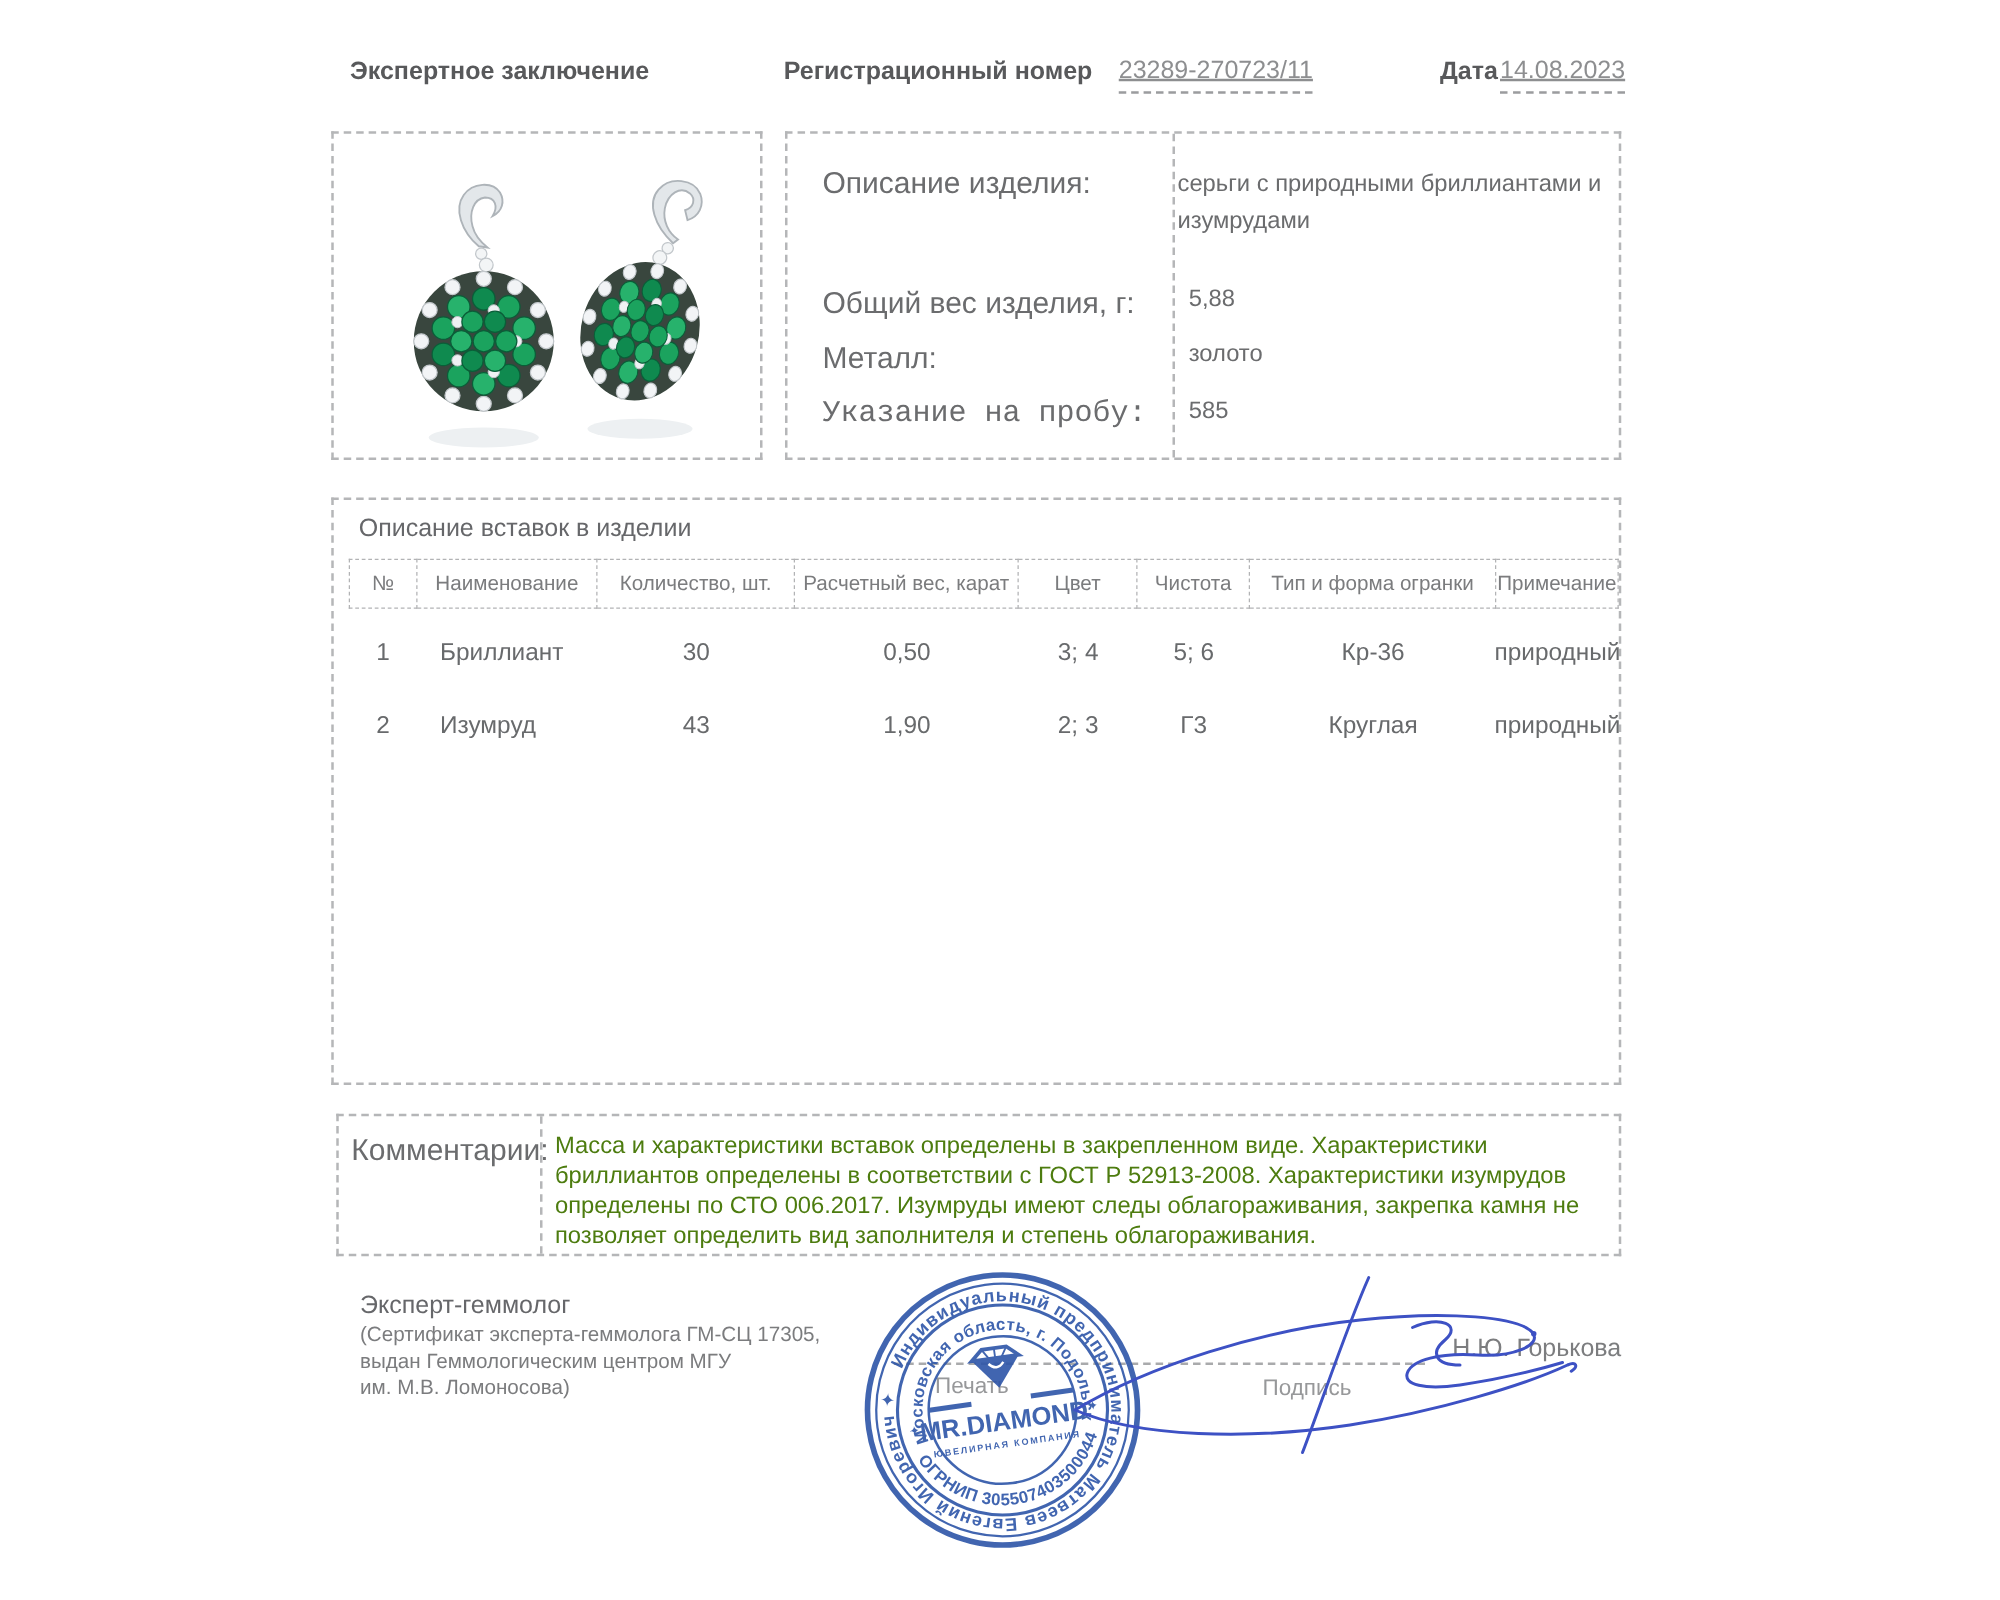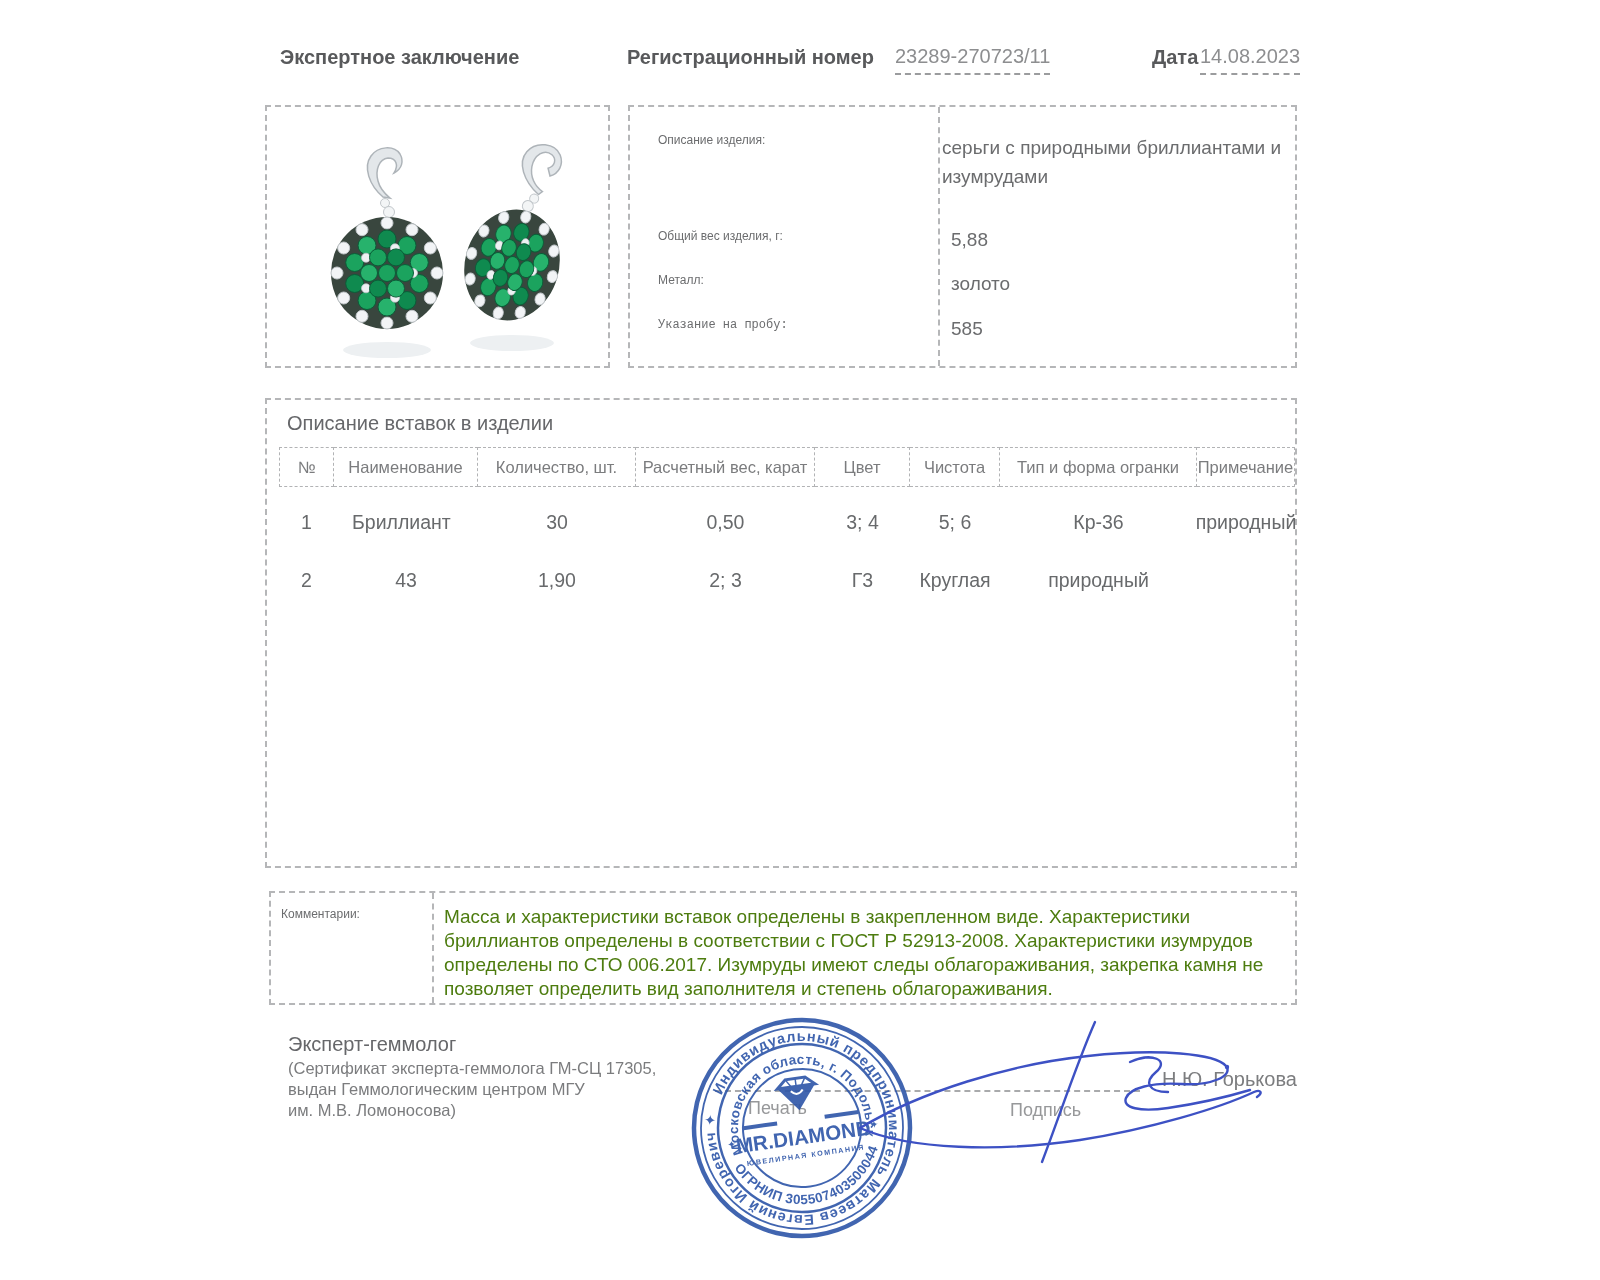--- a/index.html
+++ b/index.html
@@ -1,24 +1,24 @@
 <!DOCTYPE html>
 <html><head>
 <meta charset="utf-8">
 <style>
   html,body{margin:0;padding:0;background:#ffffff;}
   .page{position:relative;width:1360px;height:1280px;background:#ffffff;overflow:hidden;
         font-family:"Liberation Sans","DejaVu Sans",sans-serif;color:#6b6c6e;}
   .abs{position:absolute;}
   .b-lbl{font-weight:bold;color:#58595b;font-size:20px;}
-  .g-val{color:#8d8e90;font-size:20px;}
+  .g-val{color:#8d8e90;font-size:20px;text-decoration:underline;}
   .dash-u{border-bottom:2px dashed #9b9c9e;padding-bottom:5px;display:inline-block;}
   .dbox{border:2px dashed #b5b6b8;box-sizing:border-box;}
   .vdiv{position:absolute;top:0;bottom:0;border-left:2px dashed #b5b6b8;}
-  .lbl{font-size:12px;color:#6b6c6e;}
+  .lbl{font-size:24px;color:#6b6c6e;}
   .val{font-size:19px;color:#6b6c6e;}
   .sec-title{font-size:20px;color:#66676a;}
   .grid8{display:grid;grid-template-columns:55px 144px 158px 179px 95px 90px 197px 98px;}
   .hcell{border:1px dashed #b2b3b5;display:flex;align-items:center;justify-content:center;
          font-size:16.5px;color:#7b7c7e;height:40px;box-sizing:border-box;text-align:center;}
   .hcell+.hcell{border-left:none;}
   .rrow{height:58px;}
   .rcell{display:flex;align-items:center;justify-content:center;font-size:19.5px;color:#686a6c;}
   .rcell.name{justify-content:flex-start;padding-left:18px;}
   .cmt-text{font-size:19px;line-height:24px;color:#4d7c0f;}
@@ -150,20 +150,21 @@
         <div class="rcell name">Бриллиант</div>
         <div class="rcell">30</div>
         <div class="rcell">0,50</div>
         <div class="rcell">3; 4</div>
         <div class="rcell">5; 6</div>
         <div class="rcell">Кр-36</div>
         <div class="rcell">природный</div>
       </div>
       <div class="grid8 rrow">
         <div class="rcell">2</div>
+        <div class="rcell name">Изумруд</div>
         <div class="rcell">43</div>
         <div class="rcell">1,90</div>
         <div class="rcell">2; 3</div>
         <div class="rcell">Г3</div>
         <div class="rcell">Круглая</div>
         <div class="rcell">природный</div>
       </div>
     </div>
   </div>
 

